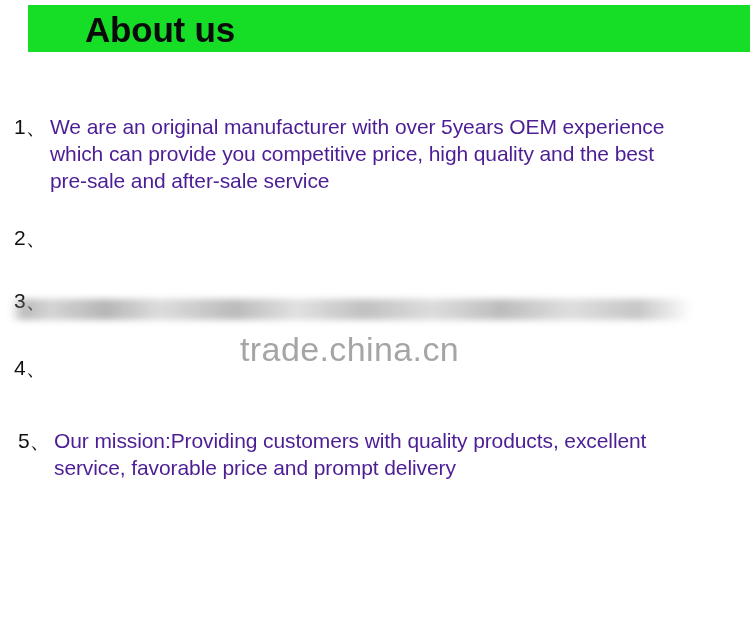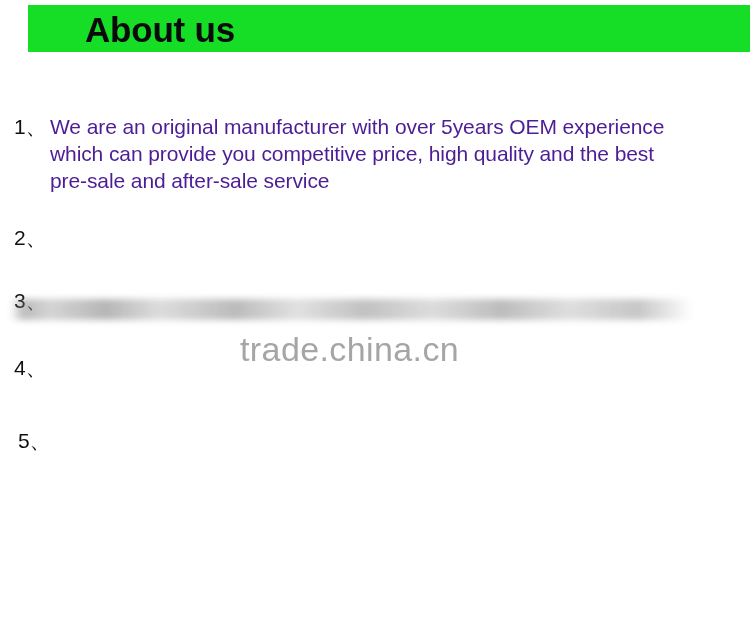--- a/index.html
+++ b/index.html
@@ -177,20 +177,22 @@
 
     <div class="list-item" id="list-item-4">
       <div class="item-row">
         <span class="item-marker">4、</span>
       </div>
     </div>
 
     <div class="list-item" id="list-item-5">
       <div class="item-row">
         <span class="item-marker">5、</span>
+        <span class="item-text">Our mission:Providing customers with quality products, excellent
+service, favorable price and prompt delivery</span>
       </div>
     </div>
 
   </div>
 
   <div id="watermark-layer">
     <div id="watermark-band"></div>
     <div id="watermark-text">trade.china.cn</div>
   </div>
 

